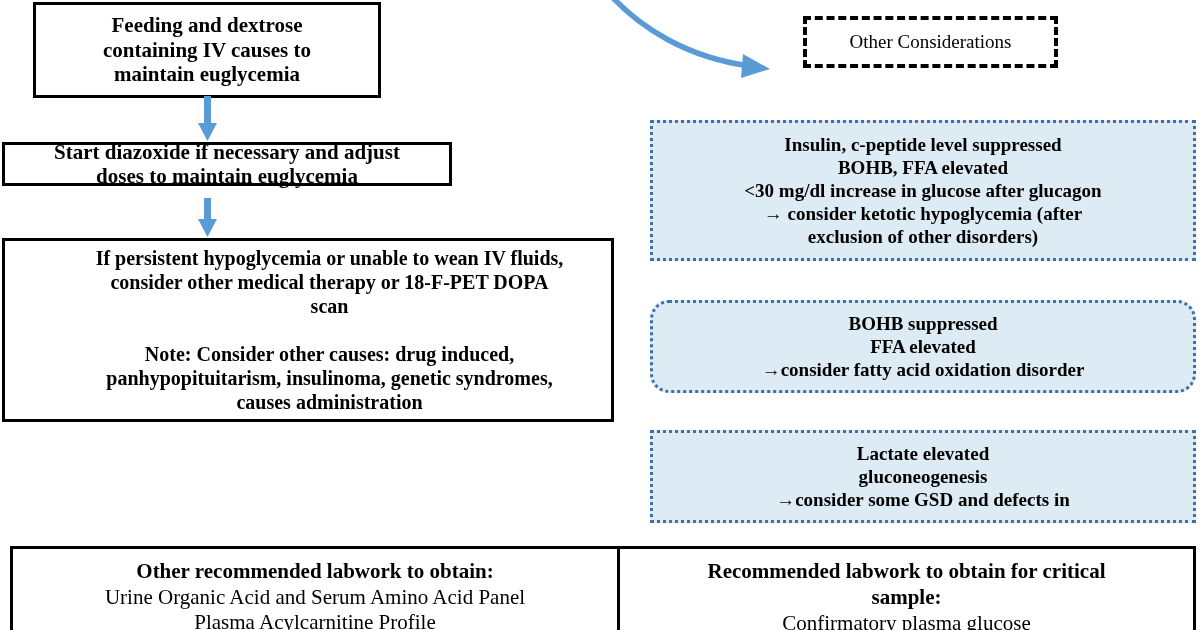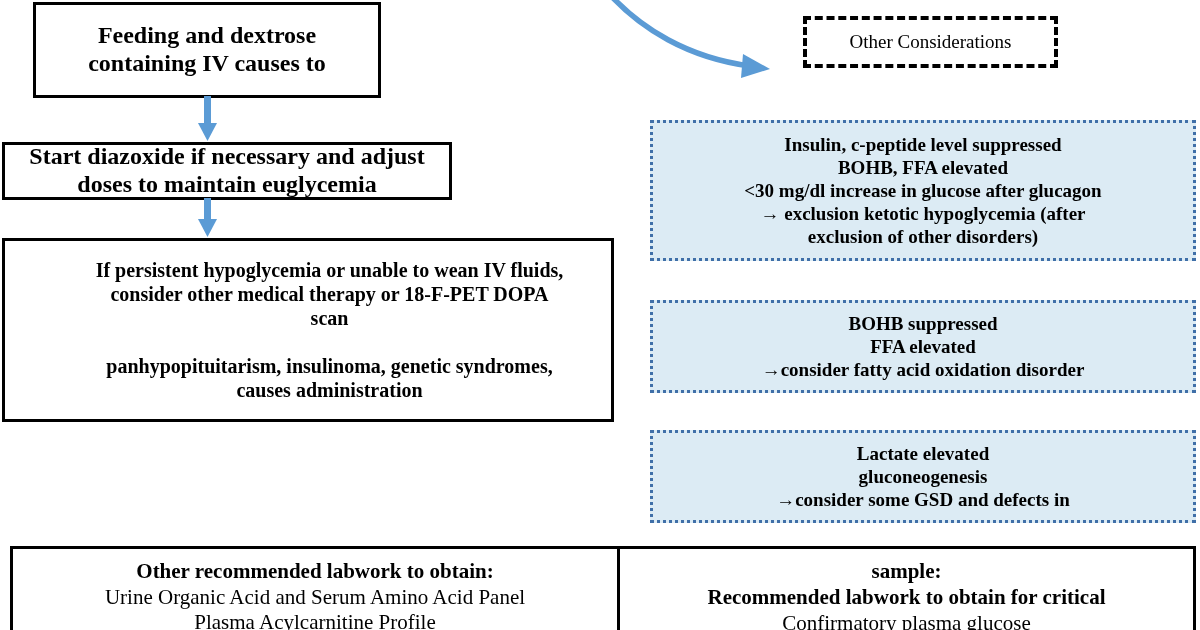--- a/index.html
+++ b/index.html
@@ -32,21 +32,21 @@
   .node .txt {
     width: 100%;
     line-height: 1.16;
   }
 
   
   .box-solid {
     border: 3px solid #000000;
     background: #ffffff;
     font-weight: bold;
-    font-size: 24px;
+    font-size: 21px;
   }
 
   
   .box-dashed {
     border: 4px dashed #000000;
     background: #ffffff;
     font-size: 19px;
     font-weight: normal;
   }
 
@@ -100,46 +100,48 @@
 </style>
 </head>
 <body>
 
 <div id="canvas">
 
   <div class="node box-solid" style="left:33px; top:2px; width:348px; height:96px;">
     <div class="txt">
       <span class="ln">Feeding and dextrose</span>
       <span class="ln">containing IV causes to</span>
+      <span class="ln">maintain euglycemia</span>
     </div>
   </div>
 
   <svg class="arrow-svg" style="left:196px; top:96px; width:24px; height:50px;" viewBox="0 0 24 50">
     <path d="M11.5 0 L11.5 30" stroke="#5b9bd5" stroke-width="7" fill="none"></path>
     <path d="M2 27 L21 27 L11.5 45 Z" fill="#5b9bd5"></path>
   </svg>
 
-  <div class="node box-solid" style="left:2px; top:142px; width:450px; height:58px;">
+  <div class="node box-solid" style="left:2px; top:142px; width:450px; height:44px;">
     <div class="txt">
       <span class="ln">Start diazoxide if necessary and adjust</span>
       <span class="ln">doses to maintain euglycemia</span>
     </div>
   </div>
 
   <svg class="arrow-svg" style="left:196px; top:198px; width:24px; height:44px;" viewBox="0 0 24 44">
     <path d="M11.5 0 L11.5 24" stroke="#5b9bd5" stroke-width="7" fill="none"></path>
     <path d="M2 21 L21 21 L11.5 39 Z" fill="#5b9bd5"></path>
   </svg>
 
   <div class="node box-solid" style="left:2px; top:238px; width:612px; height:184px; font-size:20px;">
     <div class="txt" style="line-height:1.2;padding-left:43px;">
       <span class="ln">If persistent hypoglycemia or unable to wean IV fluids,</span>
       <span class="ln">consider other medical therapy or 18-F-PET DOPA</span>
       <span class="ln">scan</span>
       <span class="ln">&nbsp;</span>
+      <span class="ln">Note: Consider other causes: drug induced,</span>
       <span class="ln">panhypopituitarism, insulinoma, genetic syndromes,</span>
       <span class="ln">causes administration</span>
     </div>
   </div>
 
   <svg class="arrow-svg" style="left:600px; top:-14px; width:190px; height:100px;" viewBox="0 0 190 100">
     <path d="M4 2 C 40 44, 90 72, 150 80" stroke="#5b9bd5" stroke-width="5.5" fill="none" stroke-linecap="round"></path>
     <path d="M143 68 L170 83 L141 92 Z" fill="#5b9bd5"></path>
   </svg>
 
@@ -147,26 +149,26 @@
     <div class="txt">
       <span class="ln">Other Considerations</span>
     </div>
   </div>
 
   <div class="node box-dotted" style="left:650px; top:120px; width:546px; height:141px;">
     <div class="txt" style="line-height:1.22;">
       <span class="ln">Insulin, c-peptide level suppressed</span>
       <span class="ln">BOHB, FFA elevated</span>
       <span class="ln">&lt;30 mg/dl increase in glucose after glucagon</span>
-      <span class="ln">→ exclusion ketotic hypoglycemia (after</span>
+      <span class="ln">→ consider ketotic hypoglycemia (after</span>
       <span class="ln">exclusion of other disorders)</span>
     </div>
   </div>
 
-  <div class="node box-dotted" style="left:650px; top:300px; width:546px; height:93px;">
+  <div class="node box-dotted" style="left:650px; top:300px; width:546px; height:93px;border-radius:19px;">
     <div class="txt" style="line-height:1.22;">
       <span class="ln">BOHB suppressed</span>
       <span class="ln">FFA elevated</span>
       <span class="ln">→consider fatty acid oxidation disorder</span>
     </div>
   </div>
 
   <div class="node box-dotted" style="left:650px; top:430px; width:546px; height:93px;">
     <div class="txt" style="line-height:1.22;">
       <span class="ln">Lactate elevated</span>
@@ -177,20 +179,20 @@
 
   <div class="table-outer" style="left:10px; top:546px; width:1186px; height:92px;">
 
     <div class="table-cell left-cell">
       <span class="cell-head"><span>Other recommended labwork to obtain</span><span>:</span></span>
       <span class="cell-line">Urine Organic Acid and Serum Amino Acid Panel</span>
       <span class="cell-line">Plasma Acylcarnitine Profile</span>
     </div>
 
     <div class="table-cell">
+      <span class="cell-head">Recommended labwork to obtain for critical</span>
       <span class="cell-head">sample:</span>
-      <span class="cell-head">Recommended labwork to obtain for critical</span>
       <span class="cell-line">Confirmatory plasma glucose</span>
     </div>
 
   </div>
 
 </div>
 
 </body></html>

